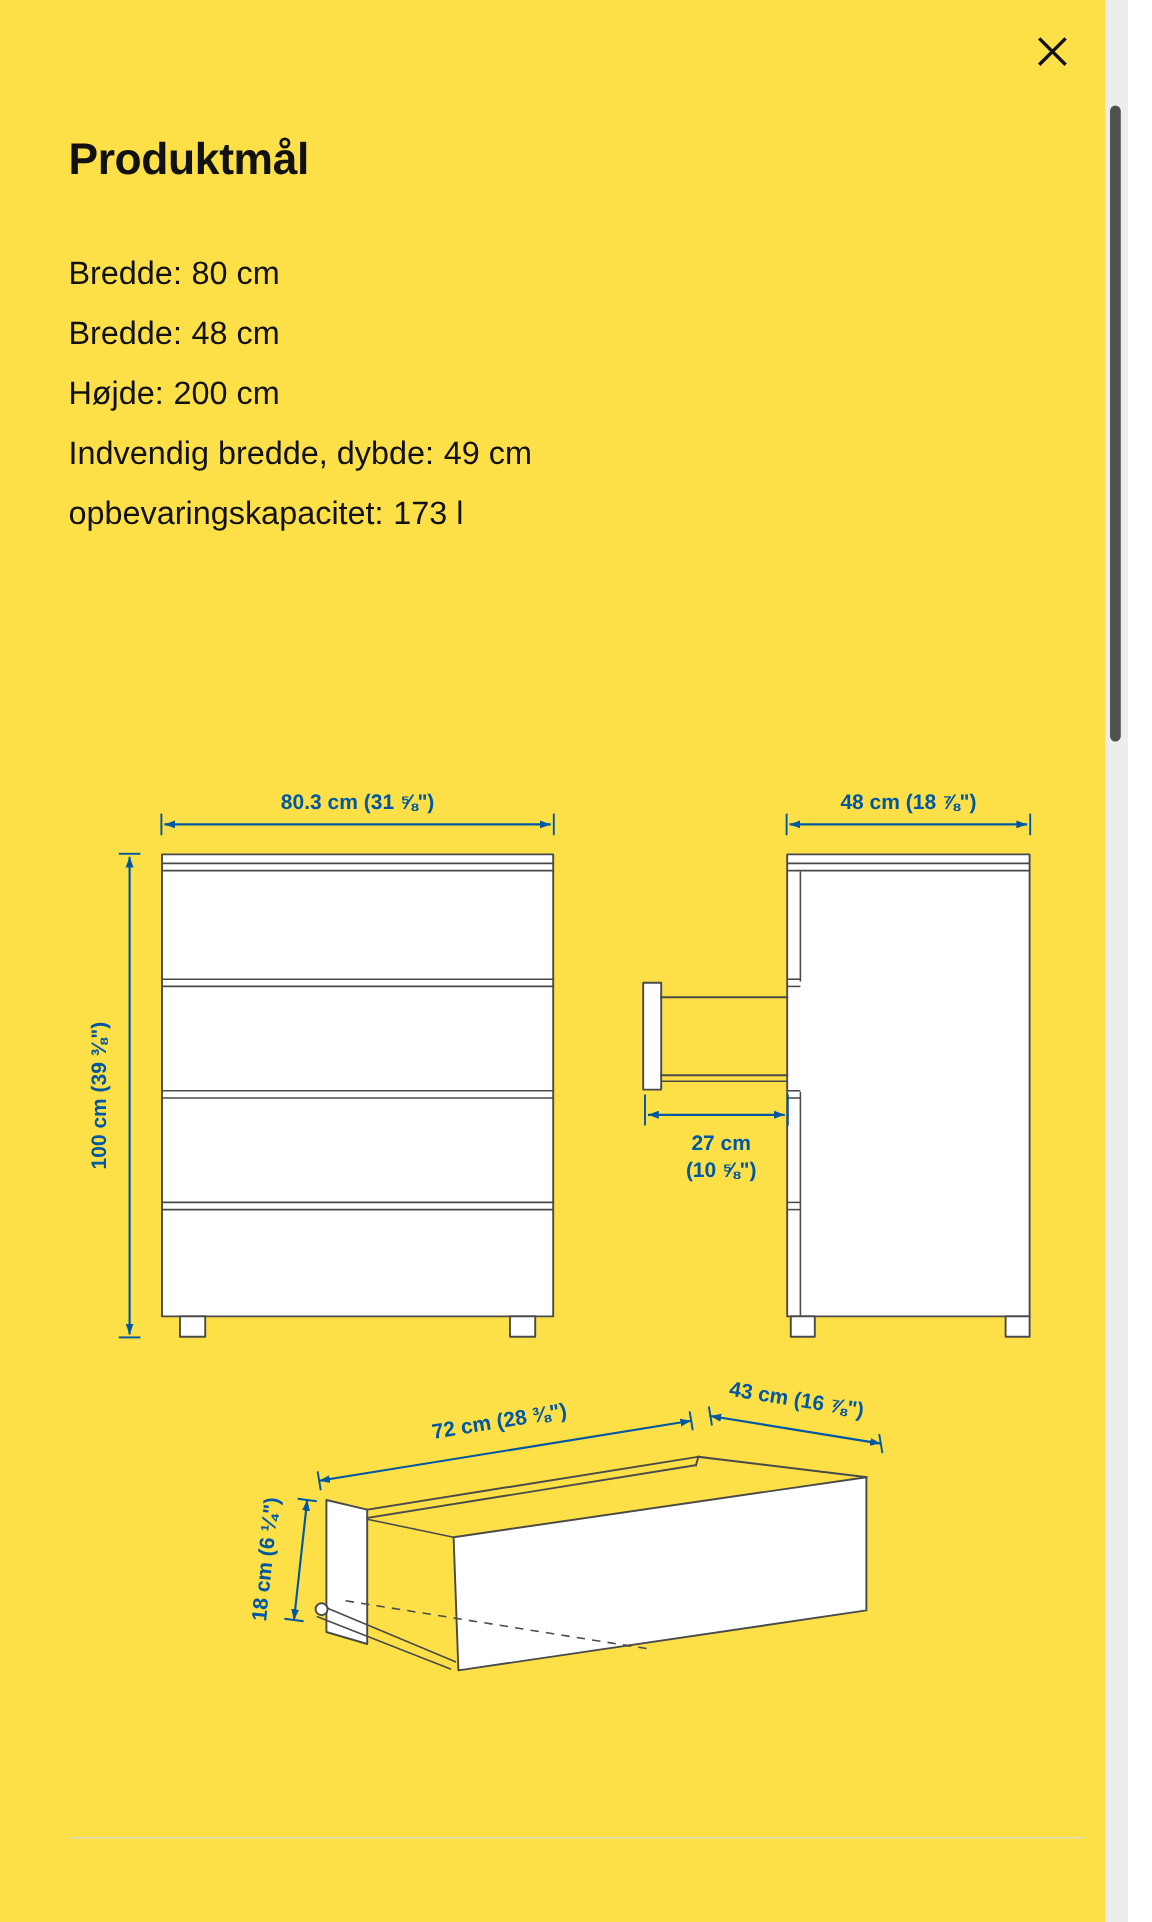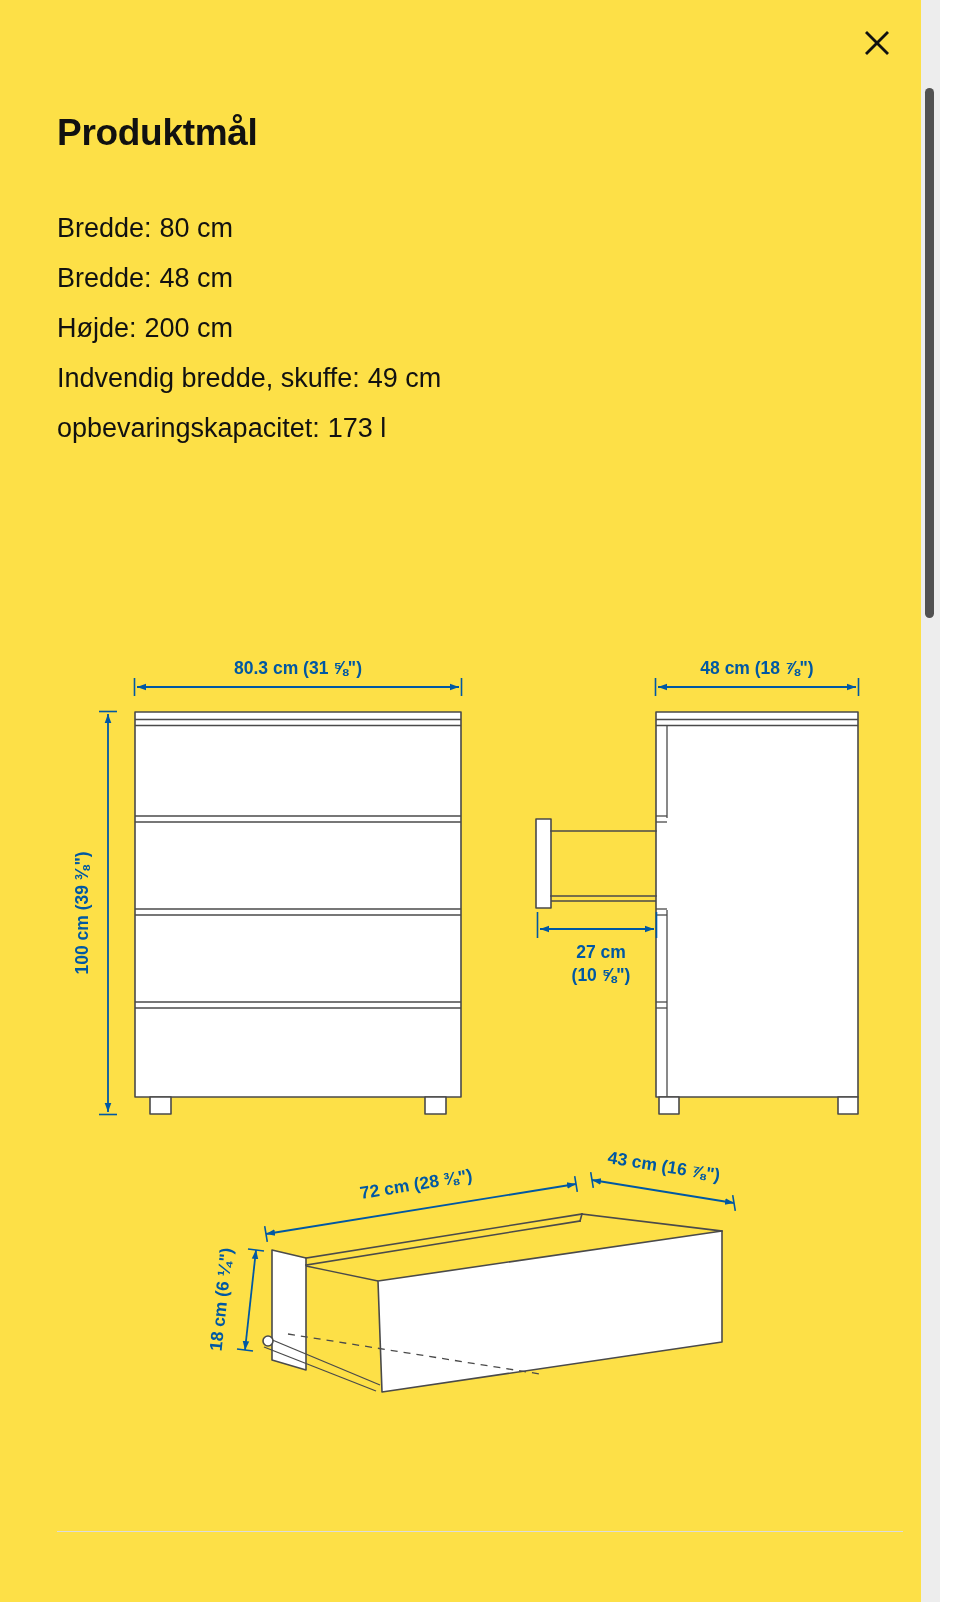--- a/index.html
+++ b/index.html
@@ -52,21 +52,21 @@
     <div class="spec-row">
       <span class="spec-label">Bredde:</span><span class="spec-value">80 cm</span>
     </div>
     <div class="spec-row">
       <span class="spec-label">Bredde:</span><span class="spec-value">48 cm</span>
     </div>
     <div class="spec-row">
       <span class="spec-label">Højde:</span><span class="spec-value">200 cm</span>
     </div>
     <div class="spec-row">
-      <span class="spec-label">Indvendig bredde, skuffe:</span><span class="spec-value">49 cm</span>
+      <span class="spec-label">Indvendig bredde, dybde:</span><span class="spec-value">49 cm</span>
     </div>
     <div class="spec-row">
       <span class="spec-label">opbevaringskapacitet:</span><span class="spec-value">173 l</span>
     </div>
   </div>
 
   <svg class="diagram" width="960" height="900" viewBox="0 600 960 900">
     <defs>
       <marker id="arr" viewBox="0 -4 10 8" refX="9" refY="0" markerWidth="10" markerHeight="8" orient="auto-start-reverse" markerUnits="userSpaceOnUse">
         <path d="M0,-3.3 L9,0 L0,3.3 Z" fill="#0058a3"></path>

